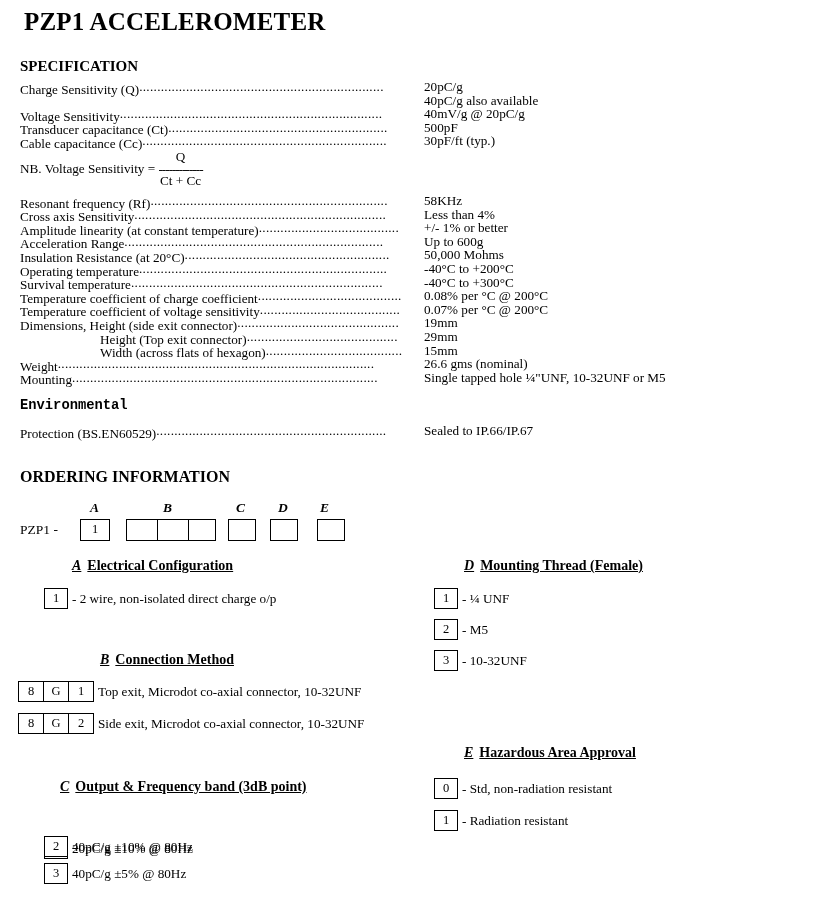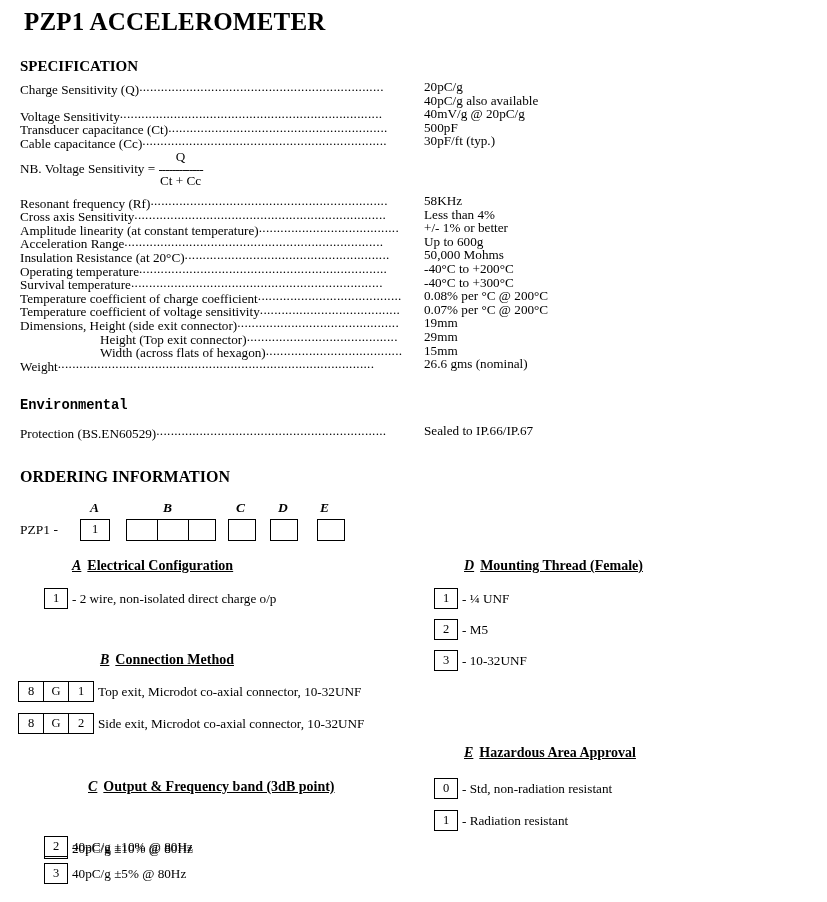--- a/index.html
+++ b/index.html
@@ -208,20 +208,21 @@
       <div class="spec-row spec-row-rel"><span class="spec-label">Acceleration Range</span><span class="dots" style="width: 295.641px;"> ........................................................................</span><span class="spec-val">Up to 600g</span></div>
       <div class="spec-row spec-row-rel"><span class="spec-label">Insulation Resistance (at 20°C)</span><span class="dots" style="width: 235.406px;"> .........................................................</span><span class="spec-val">50,000 Mohms</span></div>
       <div class="spec-row spec-row-rel"><span class="spec-label">Operating temperature</span><span class="dots" style="width: 281px;"> .....................................................................</span><span class="spec-val">-40°C to +200°C</span></div>
       <div class="spec-row spec-row-rel"><span class="spec-label">Survival temperature</span><span class="dots" style="width: 289.031px;"> ......................................................................</span><span class="spec-val">-40°C to +300°C</span></div>
       <div class="spec-row spec-row-rel"><span class="spec-label">Temperature coefficient of charge coefficient</span><span class="dots" style="width: 164.125px;"> ........................................</span><span class="spec-val">0.08% per °C @ 200°C</span></div>
       <div class="spec-row spec-row-rel"><span class="spec-label">Temperature coefficient of voltage sensitivity</span><span class="dots" style="width: 160.203px;"> .......................................</span><span class="spec-val">0.07% per °C @ 200°C</span></div>
       <div class="spec-row spec-row-rel"><span class="spec-label">Dimensions, Height (side exit connector)</span><span class="dots" style="width: 182.812px;"> .............................................</span><span class="spec-val">19mm</span></div>
       <div class="spec-row spec-row-rel"><span class="spec-label indent1">Height (Top exit connector)</span><span class="dots" style="width: 173.344px;"> ..........................................</span><span class="spec-val">29mm</span></div>
       <div class="spec-row spec-row-rel"><span class="spec-label indent1">Width (across flats of hexagon)</span><span class="dots" style="width: 154.266px;"> ......................................</span><span class="spec-val">15mm</span></div>
       <div class="spec-row spec-row-rel"><span class="spec-label">Weight</span><span class="dots" style="width: 362.234px;"> ........................................................................................</span><span class="spec-val">26.6 gms (nominal)</span></div>
+      <div class="spec-row spec-row-rel"><span class="spec-label">Mounting</span><span class="dots" style="width: 347.969px;"> .....................................................................................</span><span class="spec-val">Single tapped hole ¼"UNF, 10-32UNF or M5</span></div>
     </div>
 
   <div class="env-head">Environmental</div>
   <div class="env-list" id="env-list">
       <div class="spec-row spec-row-rel"><span class="spec-label">Protection (BS.EN60529)</span><span class="dots" style="width: 263.734px;"> ................................................................</span><span class="spec-val">Sealed to IP.66/IP.67</span></div>
     </div>
 
   <div class="section-head ordering-head">ORDERING INFORMATION</div>
 
   <div class="code-letters" id="code-letters">
@@ -241,21 +242,21 @@
       <div class="box codebox" style="left: 270px; width: 28px;"></div>
       <div class="box codebox" style="left: 317px; width: 28px;"></div>
     </div>
 
   <div id="groups">
       <div class="opt-head" style="left: 72px; top: 558px;"><span class="letter">A</span><span class="label">Electrical Configuration</span></div>
       <div class="opt-row" style="left: 44px; top: 588px;"><span class="obox">1</span><span class="otext">- 2 wire, non-isolated direct charge o/p</span></div>
       <div class="opt-head" style="left: 72px; top: 652px; margin-left: 28px;"><span class="letter">B</span><span class="label">Connection Method</span></div>
       <div class="opt-row triple" style="left: 18px; top: 681px;"><span class="obox">8</span><span class="obox">G</span><span class="obox">1</span><span class="otext">Top exit, Microdot co-axial connector, 10-32UNF</span></div>
       <div class="opt-row triple" style="left: 18px; top: 713px;"><span class="obox">8</span><span class="obox">G</span><span class="obox">2</span><span class="otext">Side exit, Microdot co-axial connector, 10-32UNF</span></div>
-      <div class="opt-head" style="left: 88px; top: 779px;"><span class="letter">C</span><span class="label">Output &amp; Frequency band (3dB point)</span></div>
+      <div class="opt-head" style="left: 60px; top: 779px;"><span class="letter">C</span><span class="label">Output &amp; Frequency band (3dB point)</span></div>
       <div class="opt-row" style="left: 44px; top: 808px; margin-top: 30px;"><span class="obox">1</span><span class="otext">20pC/g ±10% @ 80Hz</span></div>
       <div class="opt-row" style="left: 44px; top: 836px;"><span class="obox">2</span><span class="otext">40pC/g ±10% @ 80Hz</span></div>
       <div class="opt-row" style="left: 44px; top: 863px;"><span class="obox">3</span><span class="otext">40pC/g ±5% @ 80Hz</span></div>
       <div class="opt-head" style="left: 464px; top: 558px;"><span class="letter">D</span><span class="label">Mounting Thread (Female)</span></div>
       <div class="opt-row" style="left: 434px; top: 588px;"><span class="obox">1</span><span class="otext">- ¼ UNF</span></div>
       <div class="opt-row" style="left: 434px; top: 619px;"><span class="obox">2</span><span class="otext">- M5</span></div>
       <div class="opt-row" style="left: 434px; top: 650px;"><span class="obox">3</span><span class="otext">- 10-32UNF</span></div>
       <div class="opt-head" style="left: 464px; top: 745px;"><span class="letter">E</span><span class="label">Hazardous Area Approval</span></div>
       <div class="opt-row" style="left: 434px; top: 778px;"><span class="obox">0</span><span class="otext">- Std, non-radiation resistant</span></div>
       <div class="opt-row" style="left: 434px; top: 810px;"><span class="obox">1</span><span class="otext">- Radiation resistant</span></div>

